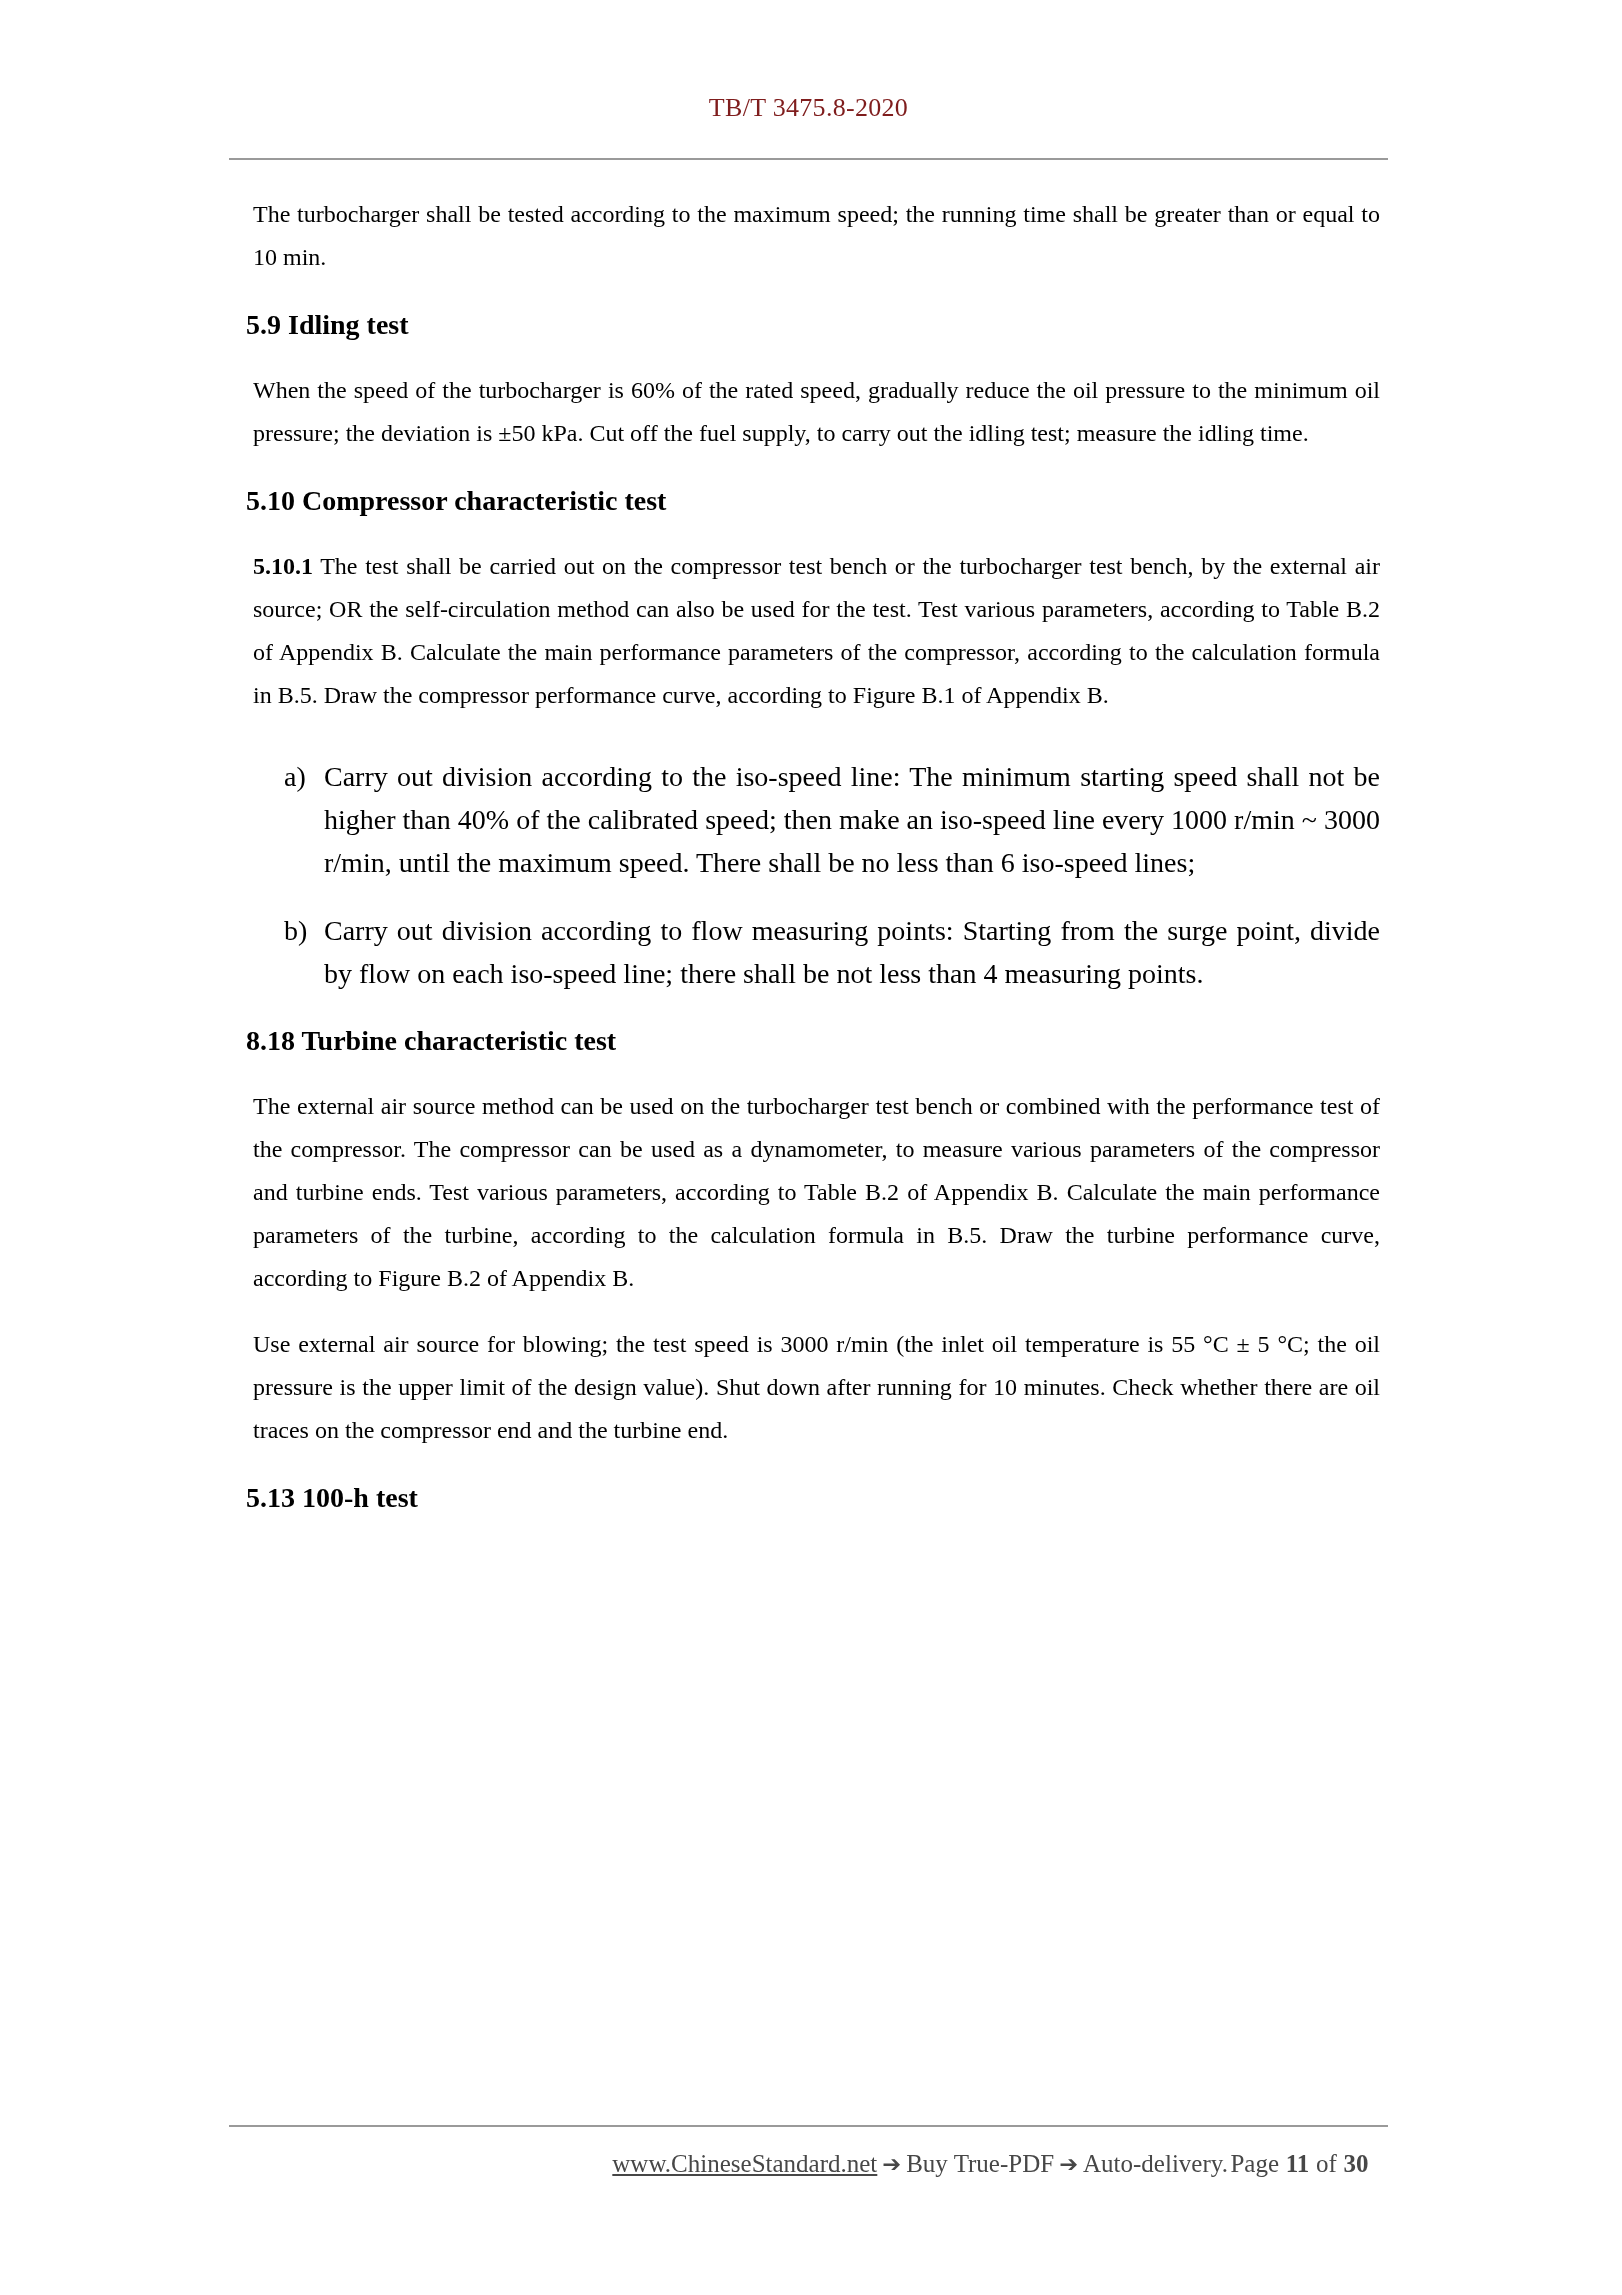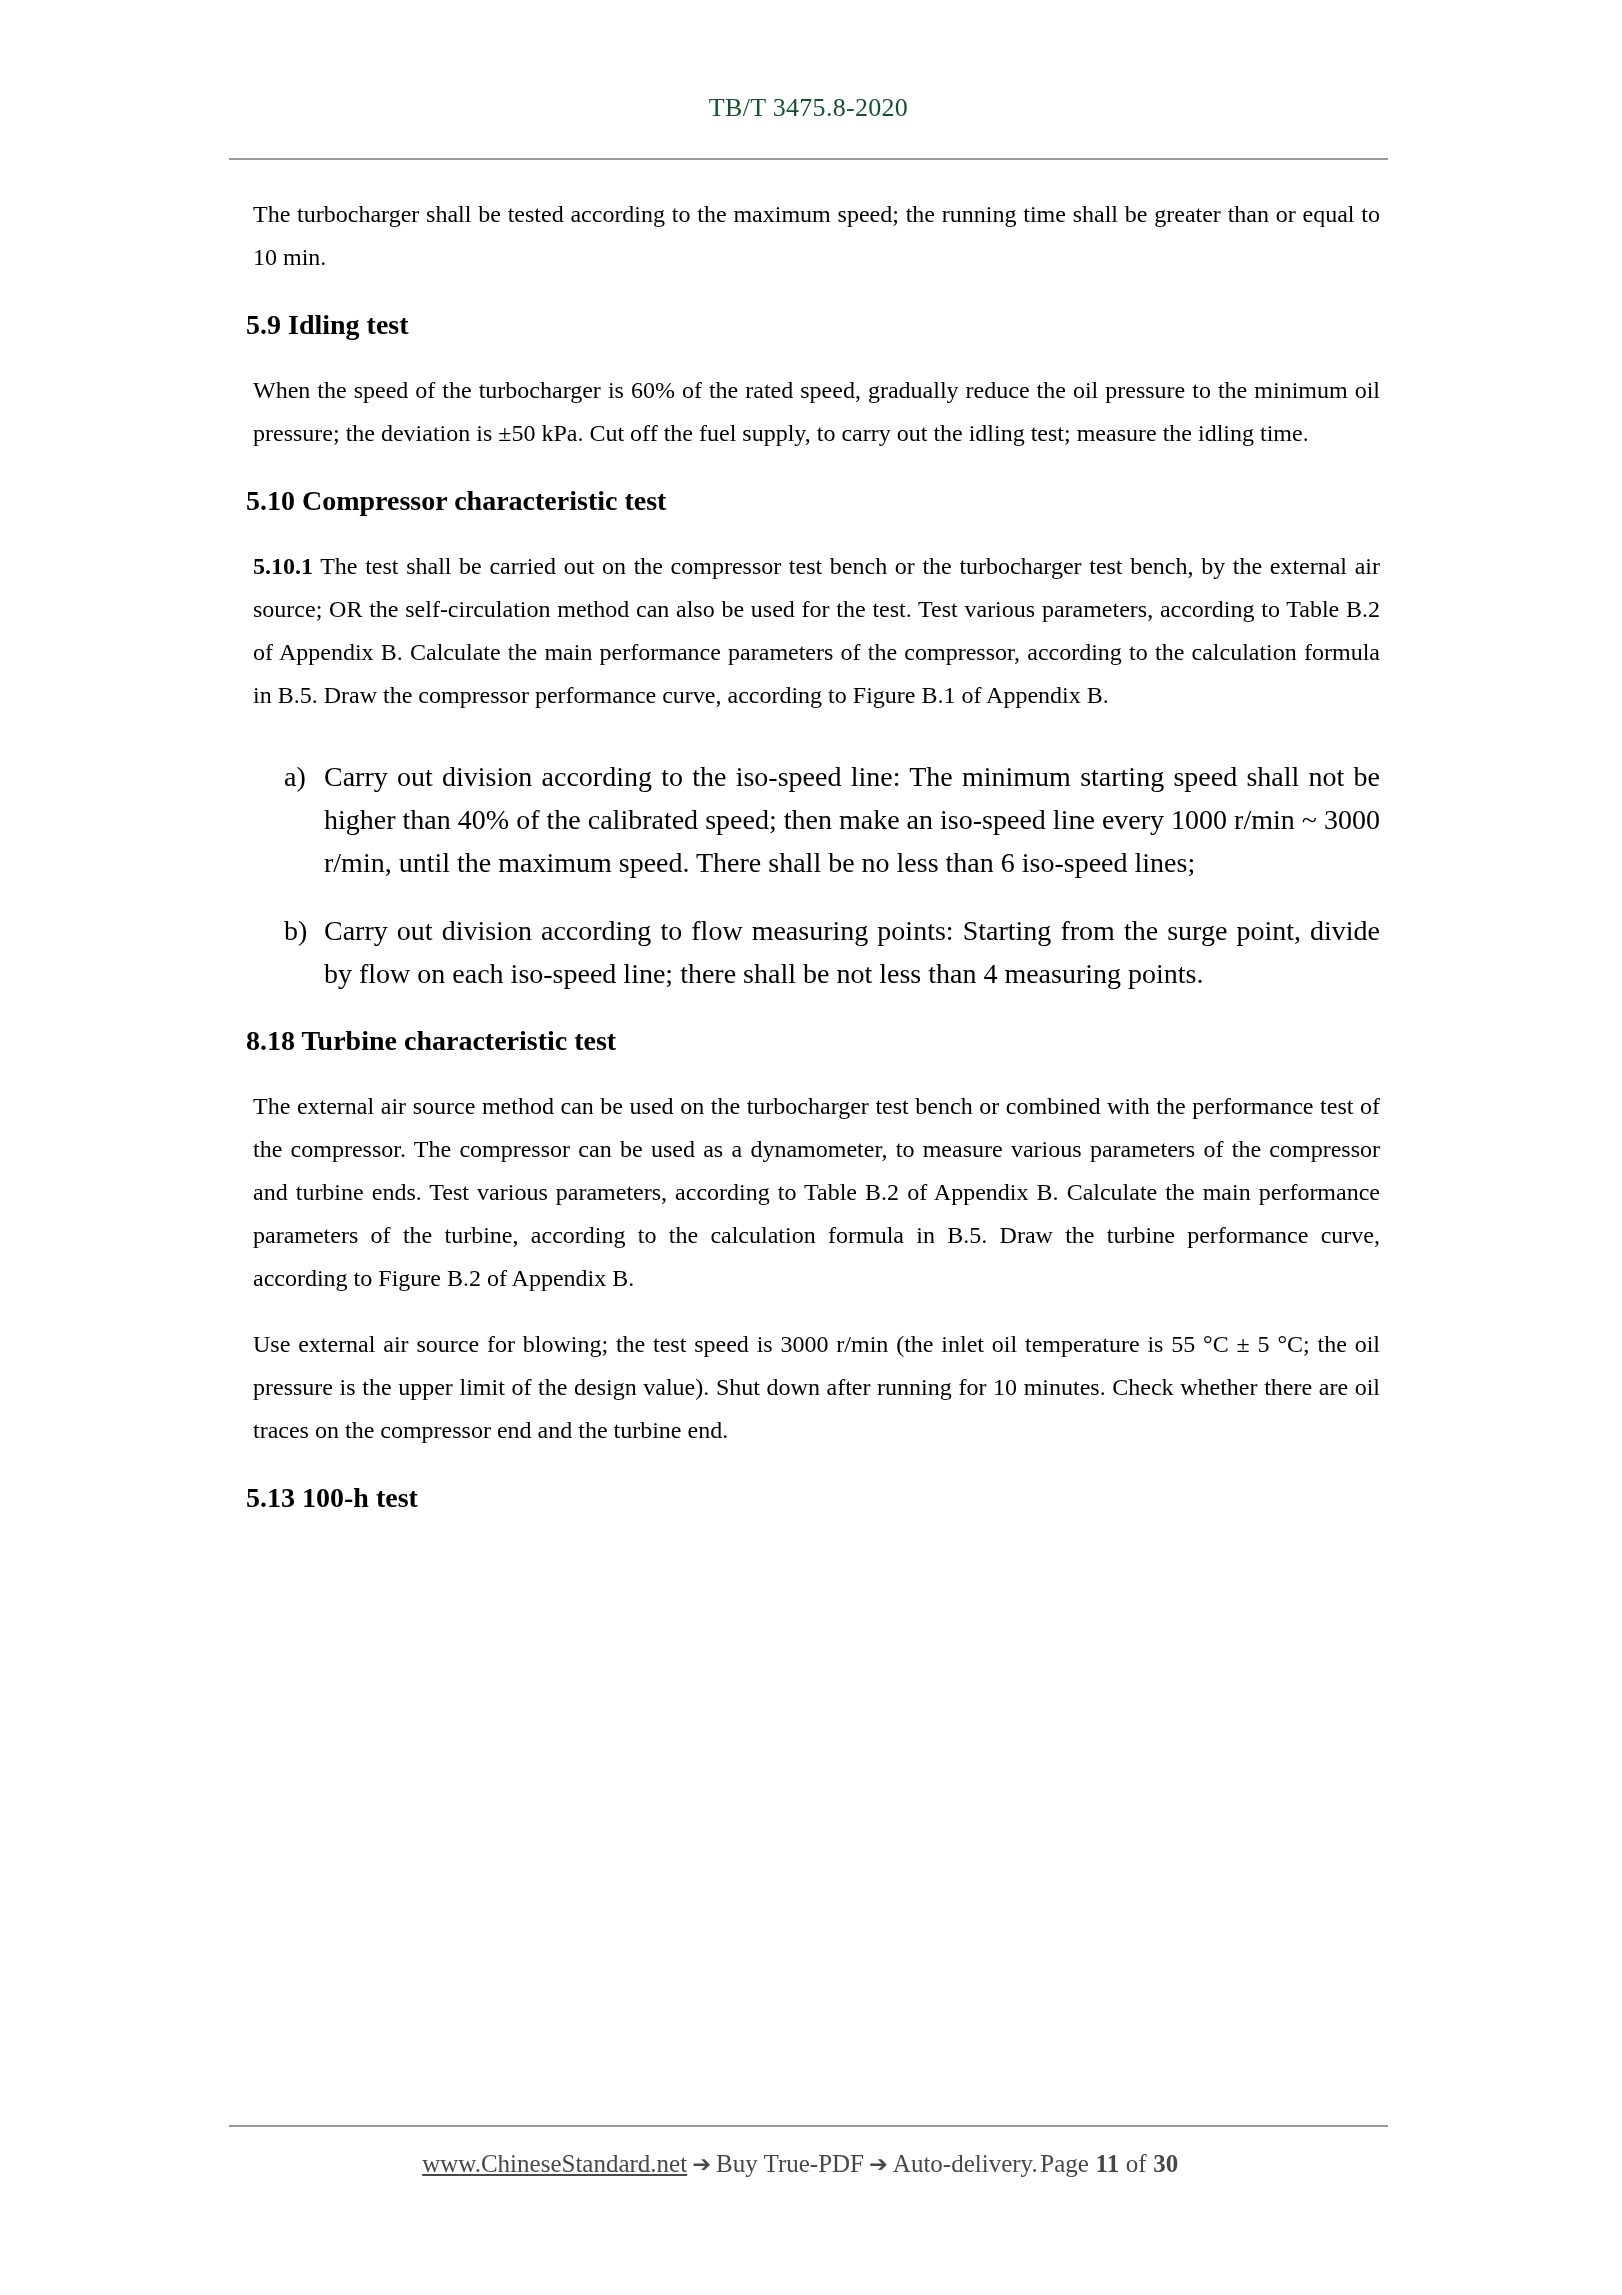--- a/index.html
+++ b/index.html
@@ -26,21 +26,21 @@
   .page-header {
     position: absolute;
     left: 229px;
     top: 93px;
     width: 1159px;
     text-align: center;
   }
   .page-header .doc-code {
     font-size: 26px;
     letter-spacing: 0.3px;
-    color: #14532d;
+    color: #7f1d1d;
     font-family: "Liberation Serif", "DejaVu Serif", serif;
   }
   .header-rule {
     position: absolute;
     left: 229px;
     top: 158px;
     width: 1159px;
     height: 1.7px;
     background: #9a9a9a;
   }
@@ -103,26 +103,26 @@
   .footer-rule {
     position: absolute;
     left: 229px;
     top: 2125px;
     width: 1159px;
     height: 1.7px;
     background: #9a9a9a;
   }
   .page-footer {
     position: absolute;
-    left: 240px;
+    left: 248px;
     top: 2150px;
     width: 1138px;
     display: flex;
     align-items: baseline;
-    justify-content: center;
+    justify-content: flex-end;
     font-size: 25px;
     color: #474747;
   }
   .footer-left {
     white-space: nowrap;
   }
   .footer-left .site {
     text-decoration: underline;
     color: #474747;
   }

